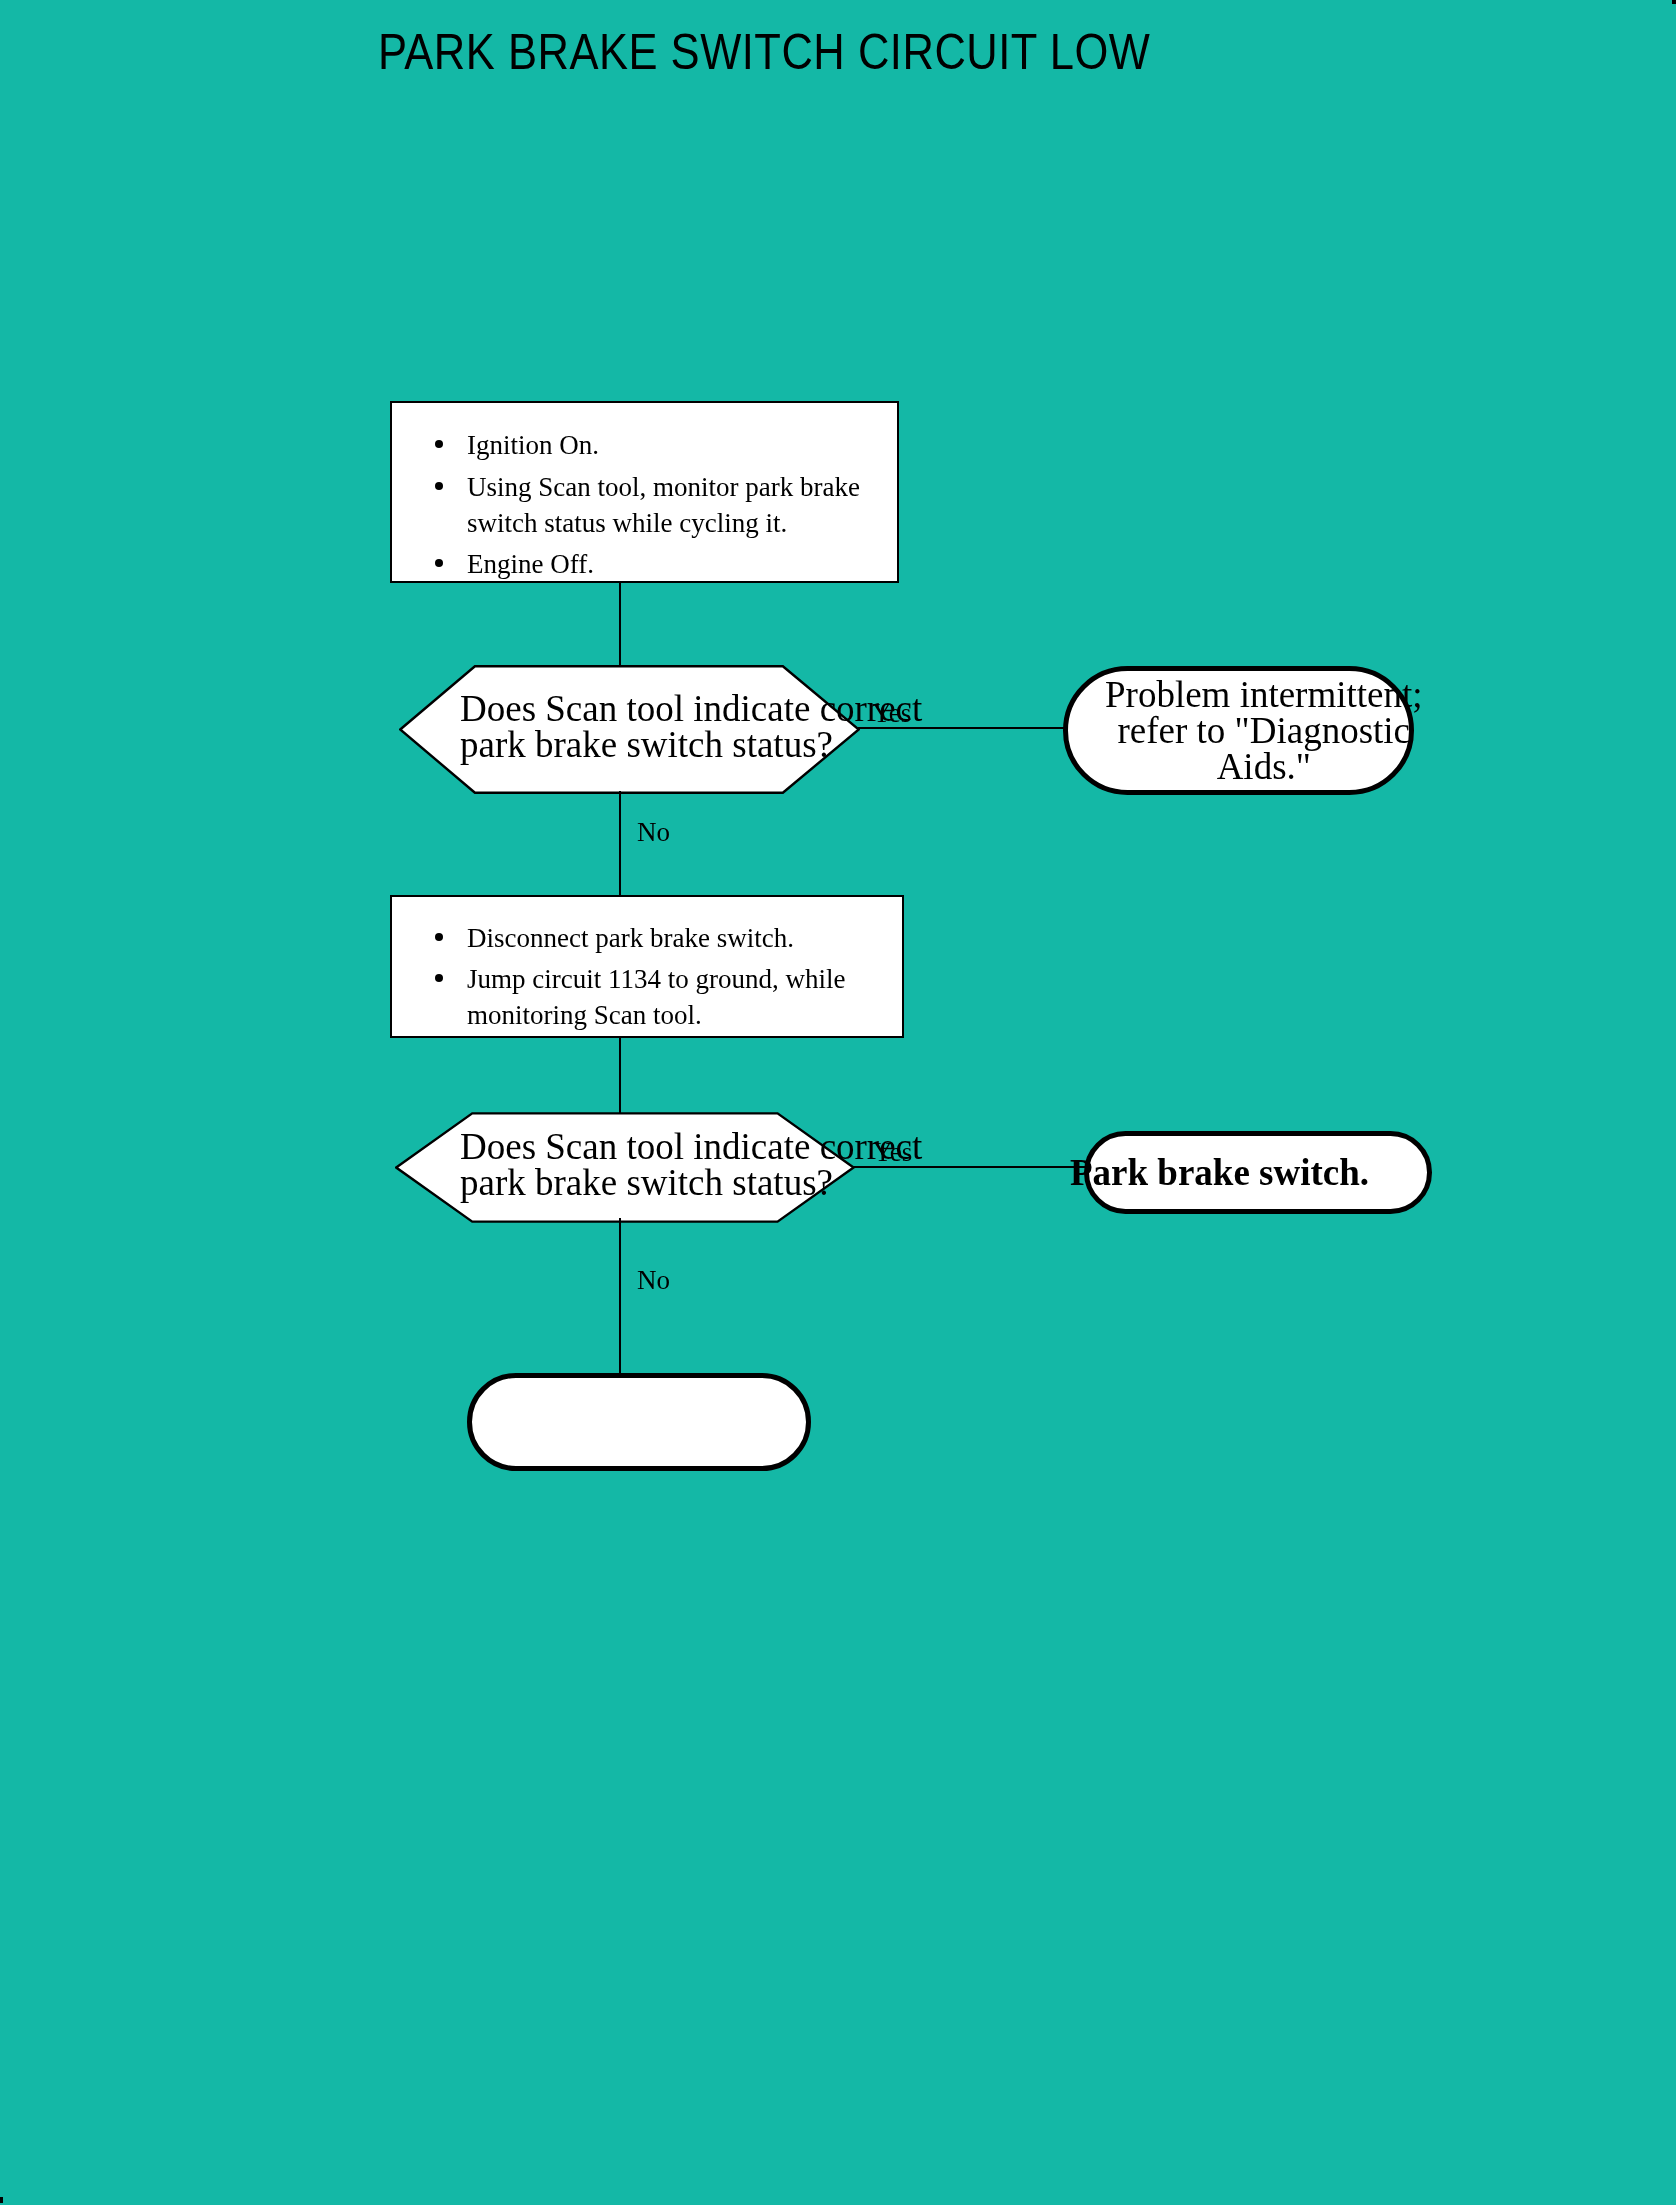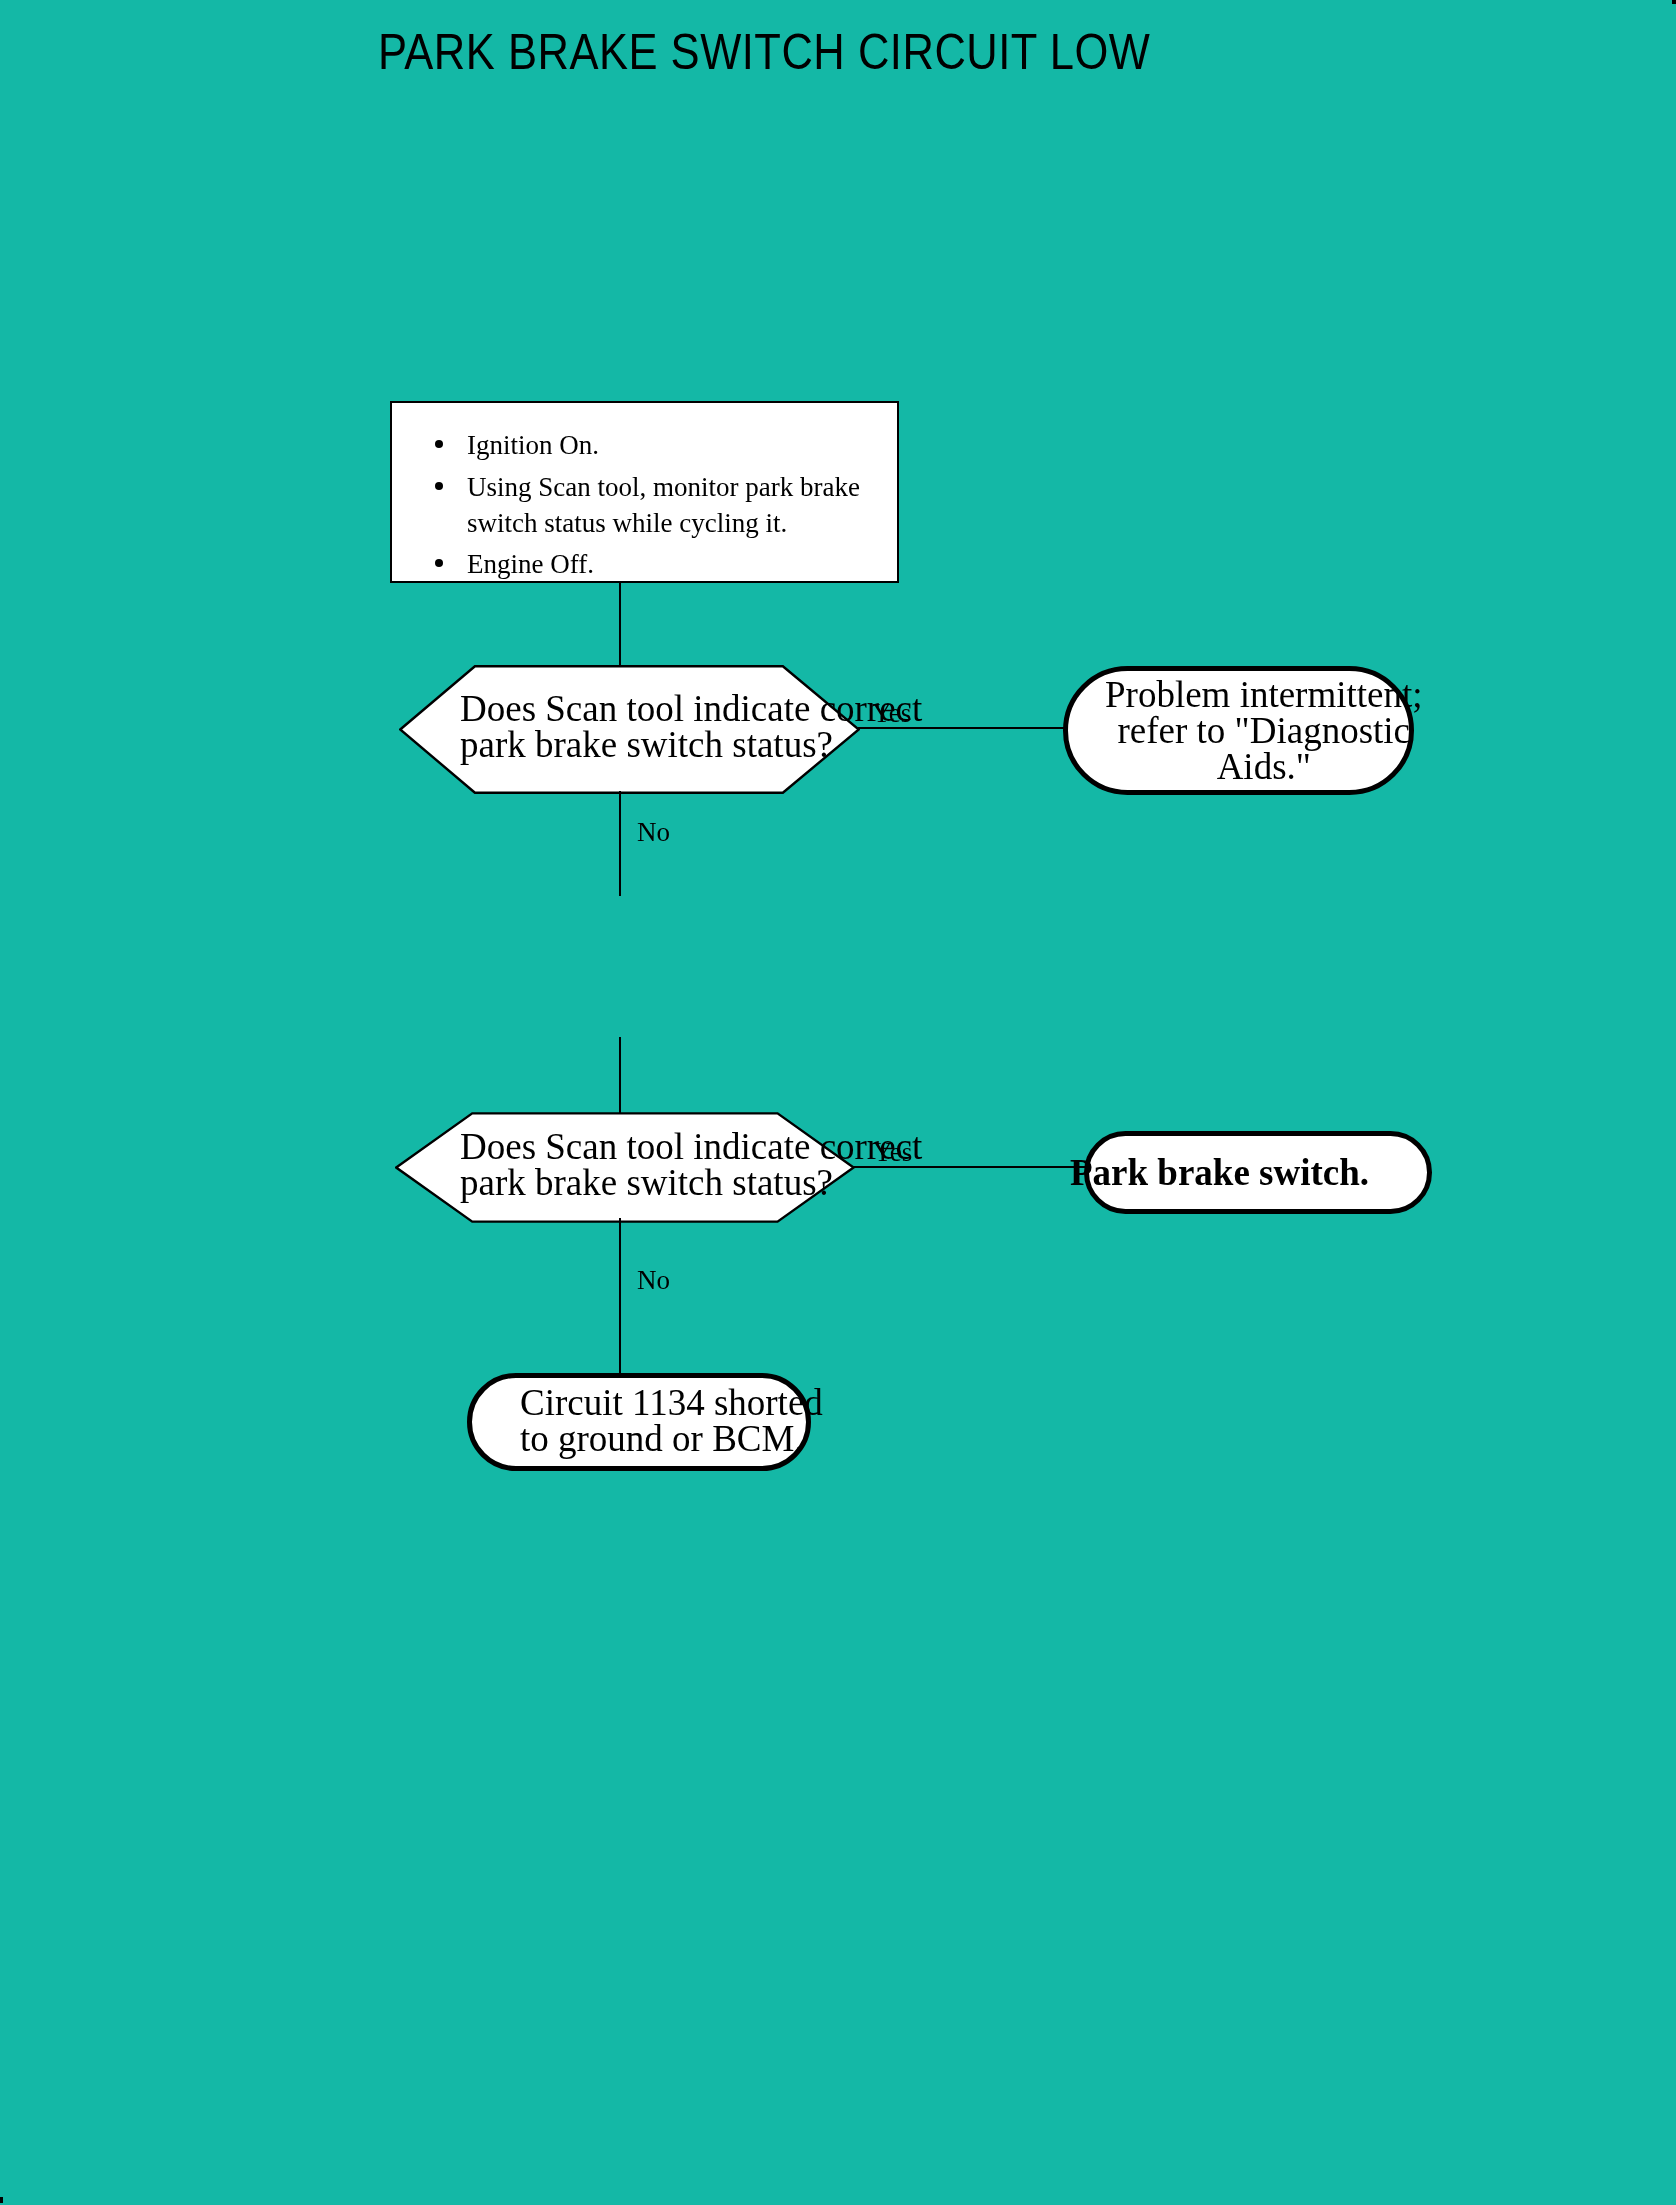--- a/index.html
+++ b/index.html
@@ -144,39 +144,50 @@
   <div class="connector h-line" id="hline1"></div>
 
   <div class="terminal" id="terminal1"></div>
   <div class="flow-text" style="left:1105px; top:677px;text-align:center;">Problem intermittent;
 refer to "Diagnostic
 Aids."</div>
 
   <div class="connector v-line" id="vline2"></div>
   <div class="edge-label" style="left:637px; top:818px;">No</div>
 
+  <div class="process-box" id="box2">
+    <ul>
+      <li>
+        <span class="bullet-dot"></span>
+        <span class="li-text">Disconnect park brake switch.</span>
+      </li>
+      <li>
+        <span class="bullet-dot"></span>
+        <span class="li-text">Jump circuit 1134 to ground, while
+monitoring Scan tool.</span>
+      </li>
+    </ul>
+  </div>
 
   <div class="connector v-line" id="vline3"></div>
 
   <svg class="hex-svg" id="hex2" style="left:395px; top:1112px;" width="461" height="111" viewBox="0 0 758 182">
     <polygon points="2,91 127,2 629,2 754,91 629,180 127,180"></polygon>
   </svg>
   <div class="flow-text" style="left:460px; top:1129px;">Does Scan tool indicate correct
 park brake switch status?</div>
 
   <div class="edge-label" style="left:873px; top:1138px;">Yes</div>
   <div class="connector h-line" id="hline2"></div>
 
   <div class="terminal" id="terminal2"></div>
   <div class="flow-text" style="left:1070px; top:1155px;font-weight:bold;">Park brake switch.</div>
 
   <div class="connector v-line" id="vline4"></div>
   <div class="edge-label" style="left:637px; top:1266px;">No</div>
 
   <div class="terminal" id="terminal3"></div>
-  <div class="flow-text" style="left:520px; top:1385px;">Circuit 1134 shorted
-to ground or BCM.</div>
 
   <div class="artifact" id="artifact-tr"></div>
   <div class="artifact" id="artifact-bl"></div>
 
 </div>
 
 
 </body></html>

